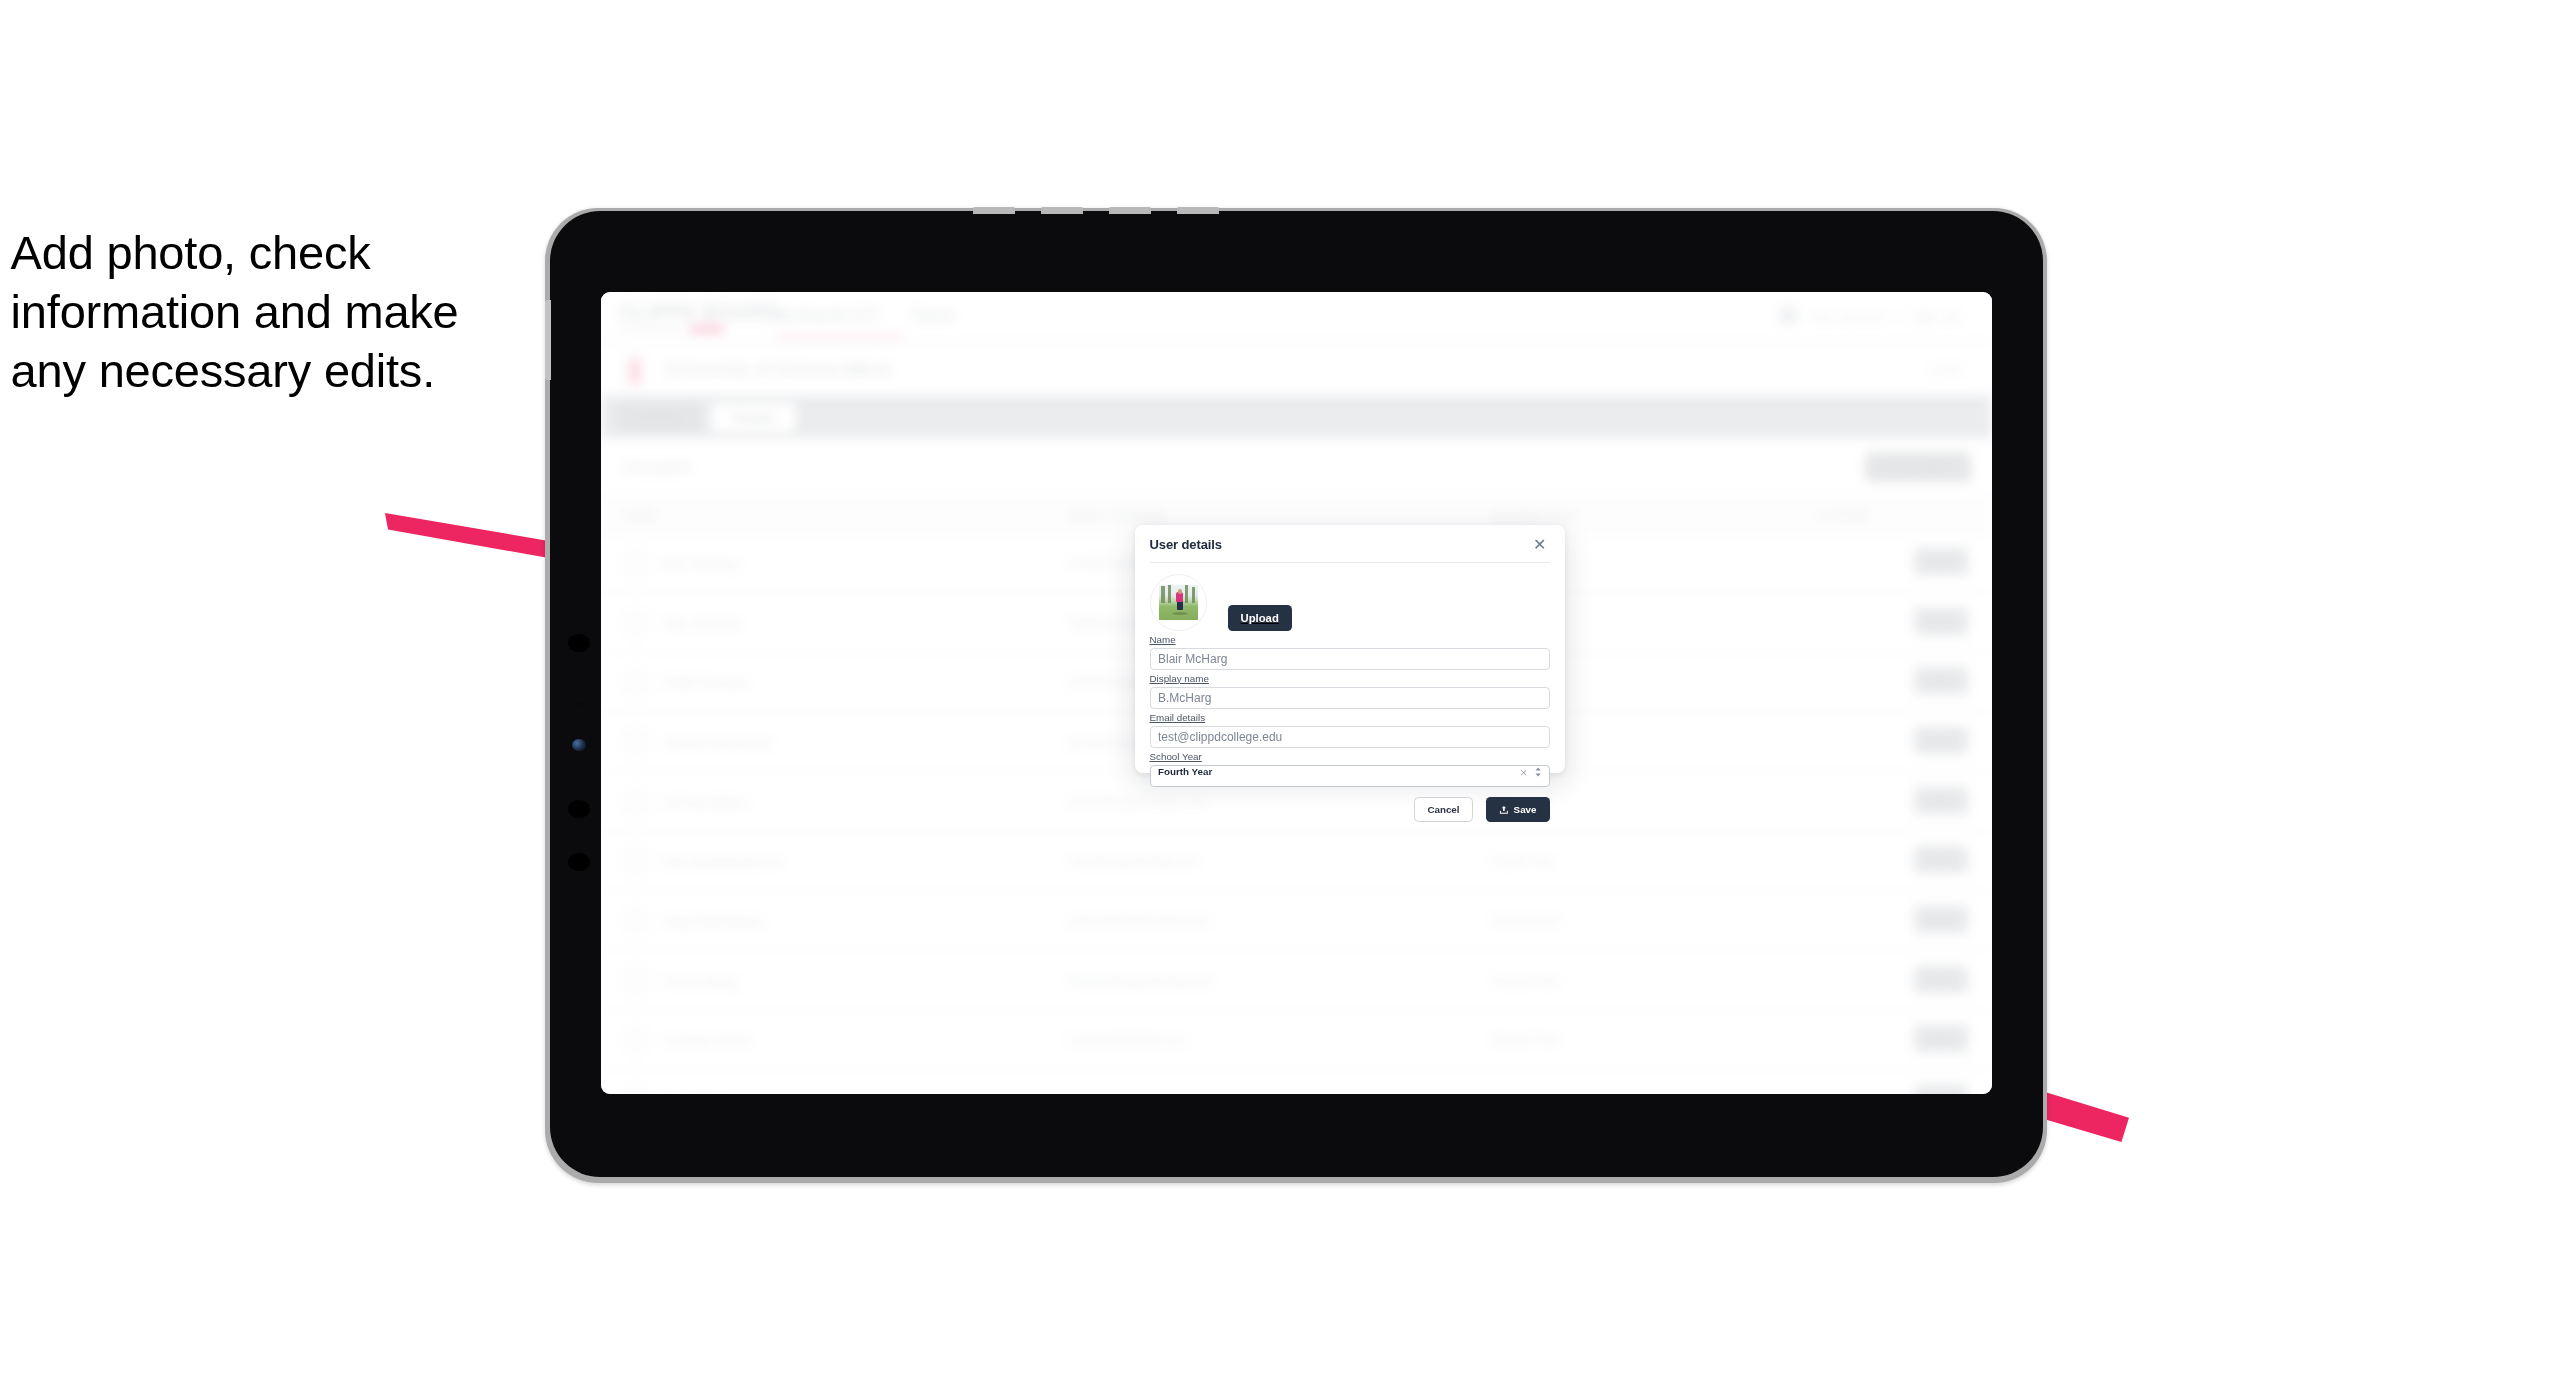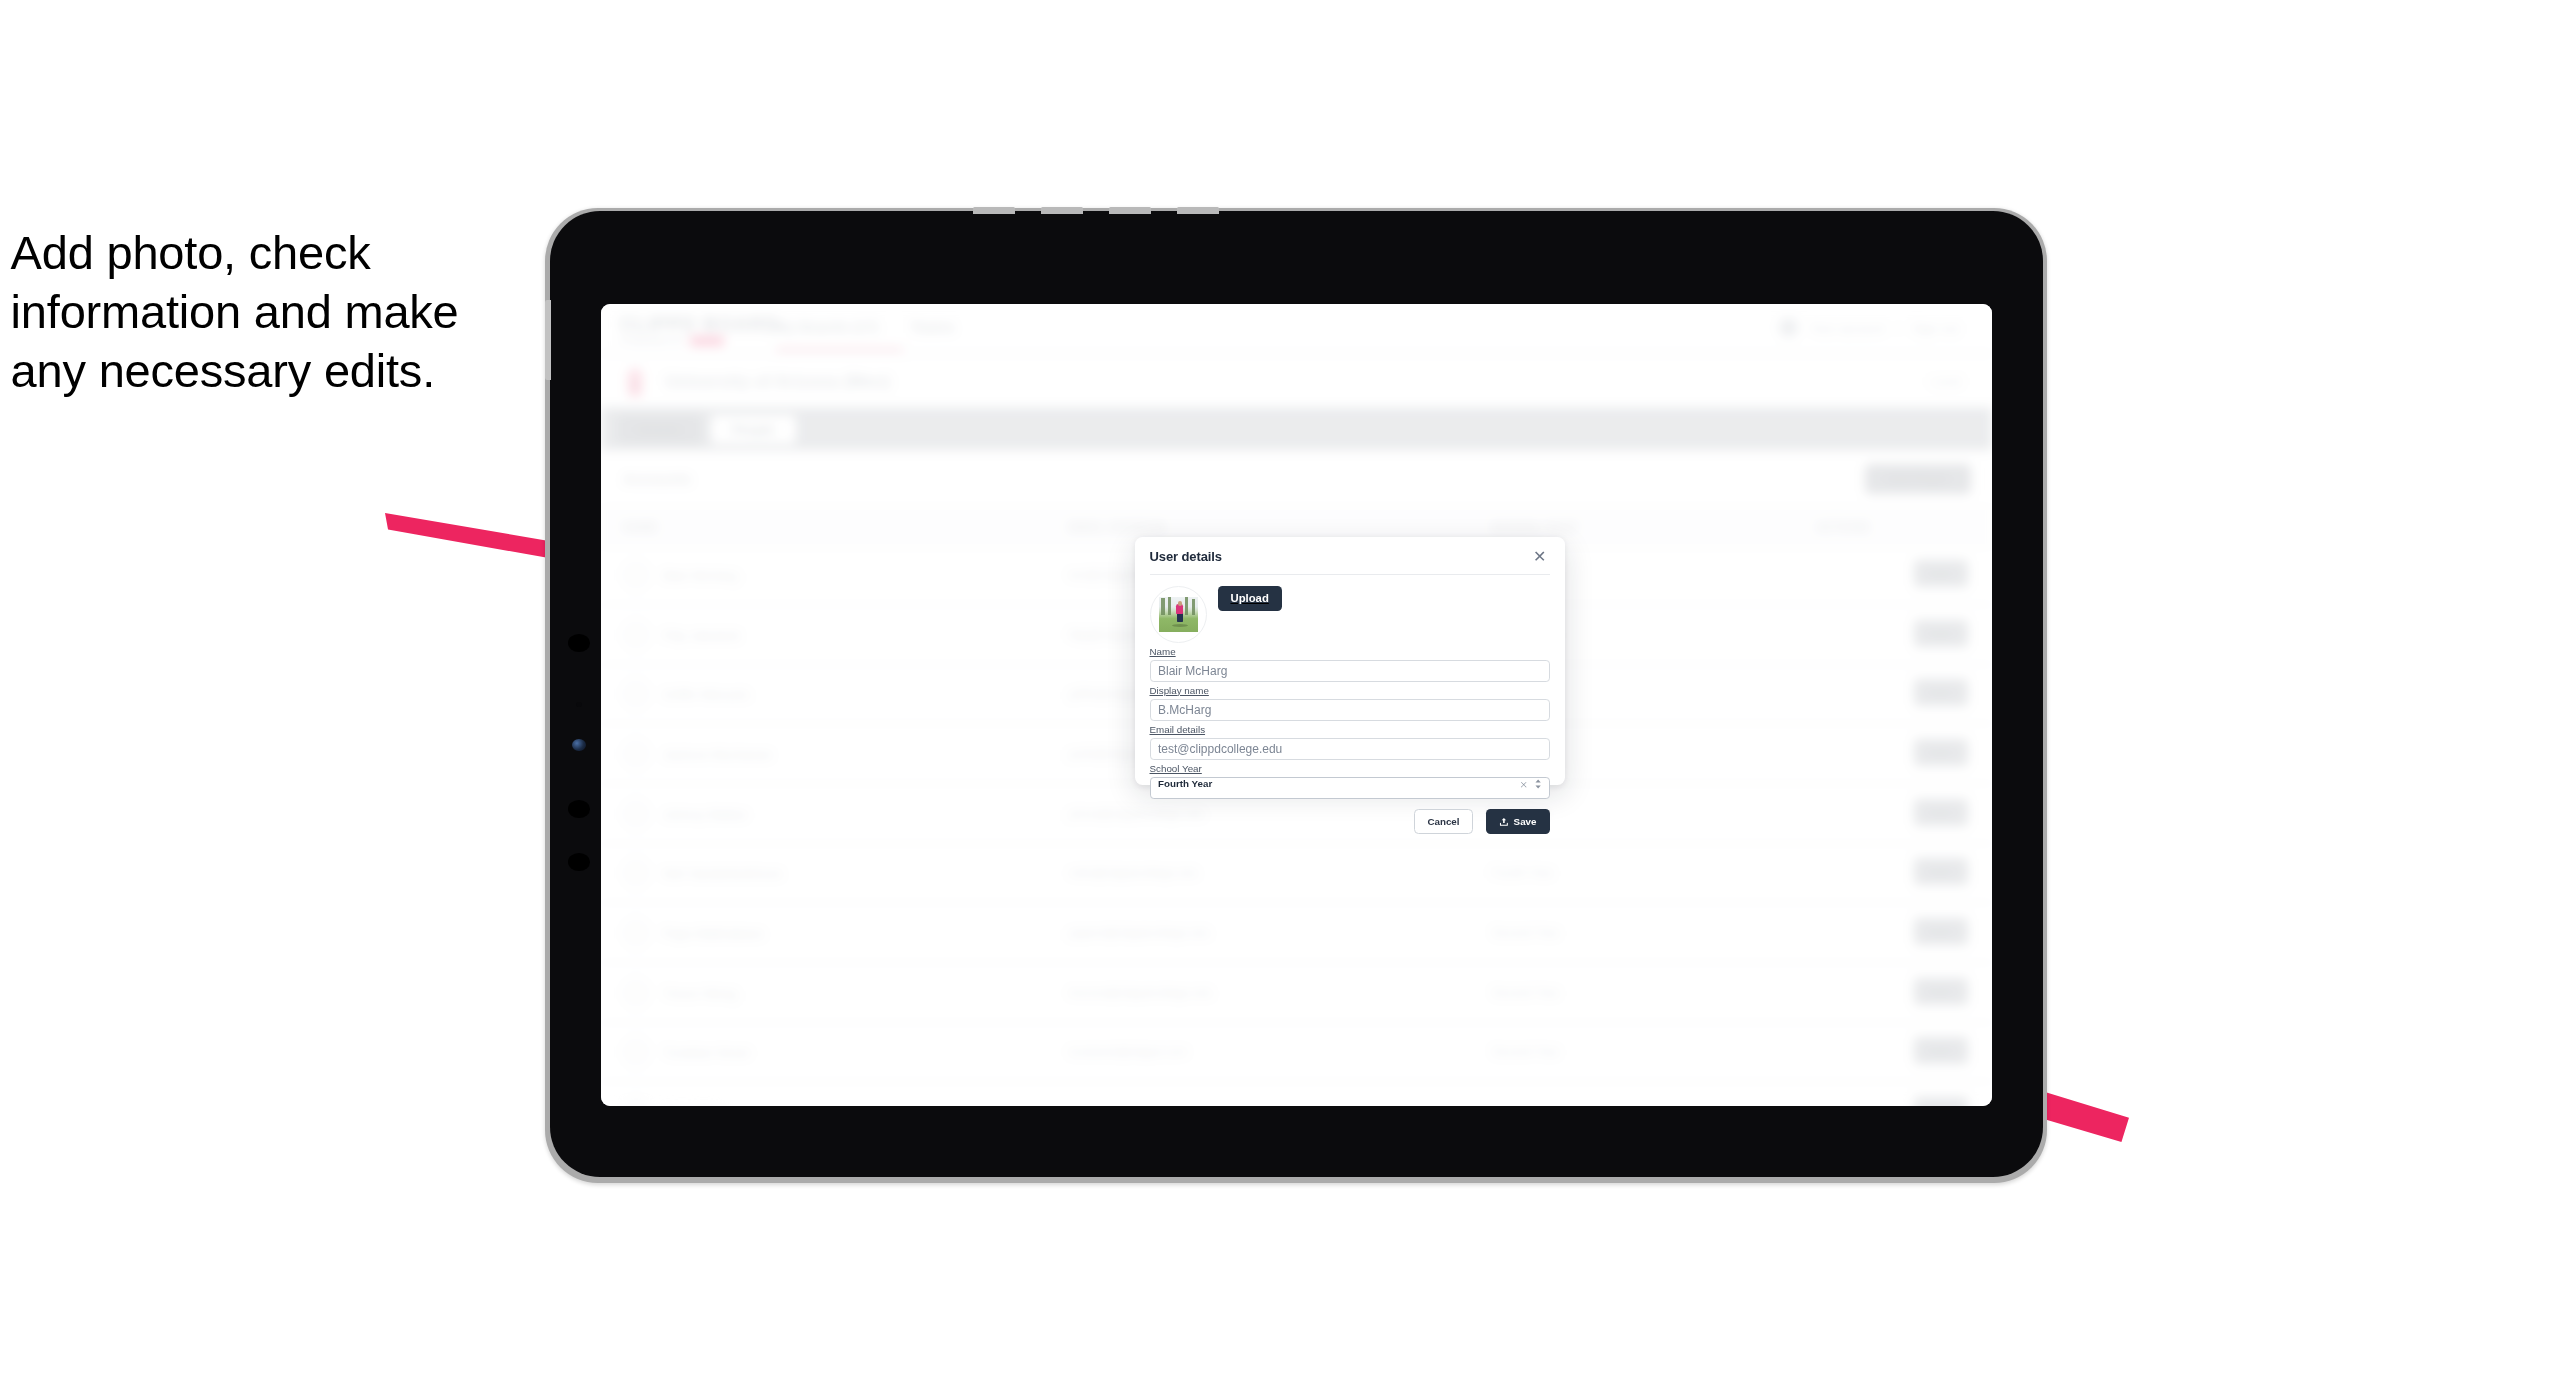--- a/index.html
+++ b/index.html
@@ -106,21 +106,21 @@
   #sensor-2 { left: 26px; top: 491px; width: 6.8px;  height: 5.3px; background:#09090b; }
   #sensor-3 { left: 22.6px; top: 528px; width: 13.6px; height: 12px;
               background: radial-gradient(circle at 35% 35%, #4a6fa5 0%, #1b2b45 55%, #0a0f1c 100%); }
   #sensor-4 { left: 18px; top: 589px; width: 22.6px; height: 18px; }
   #sensor-5 { left: 18px; top: 642px; width: 22.6px; height: 18px; }
 
   
   #screen {
     position: absolute;
     left: 51px;
-    top: 93px;
+    top: 81px;
     width: 1391px;
     height: 802px;
     background: #ffffff;
     border-radius: 9px;
     overflow: hidden;
   }
   #screen-blur {
     position: absolute;
     inset: 0;
     filter: blur(5.3px);
@@ -275,21 +275,21 @@
   }
   .modal-close {
     position: absolute; right: 0; top: -2.3px;
     width: 19.6px; height: 19.6px; color: #6d7686;
     display: flex; align-items: center; justify-content: center;
     font-size: 16px; line-height: 1; cursor: pointer;
     font-family: "DejaVu Sans", sans-serif; font-weight: 300;
   }
 
   .avatar-row {
-    display: flex; align-items: flex-start; gap: 11px;
+    display: flex; align-items: flex-end; gap: 21px;
     margin-top: 10.6px; height: 57px; text-decoration: underline;
   }
   .avatar-ring {
     width: 57px; height: 57px; border-radius: 50%;
     border: 1.1px solid #edeff1; background: #ffffff;
     display: flex; align-items: center; justify-content: center;
     overflow: hidden; flex: none;
   }
   .avatar-photo {
     width: 39px; height: 35px; position: relative; overflow: hidden;

